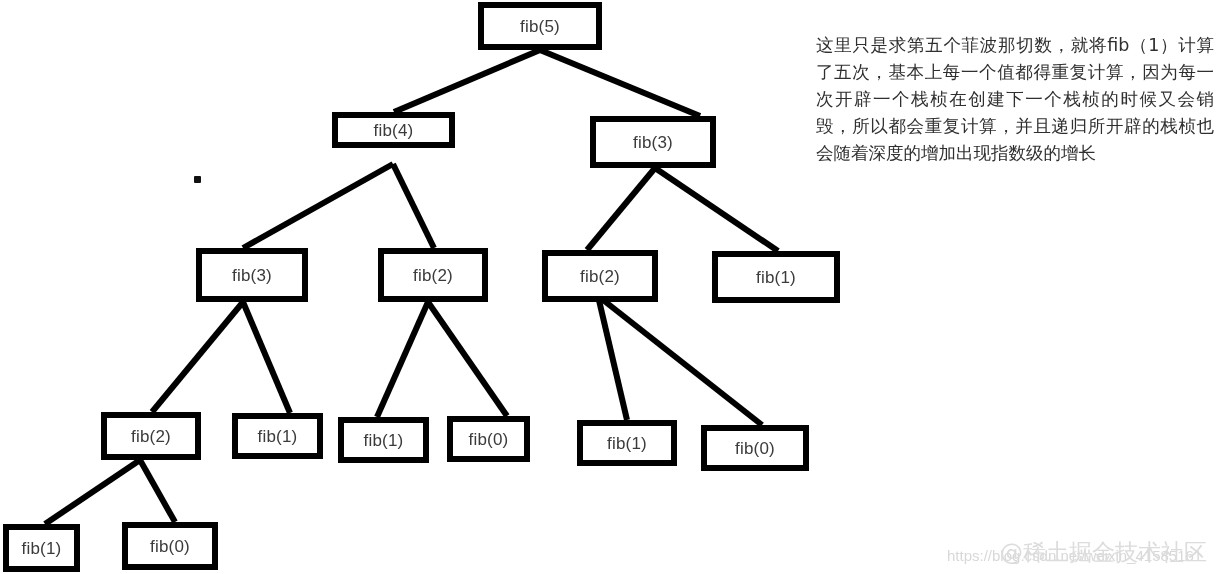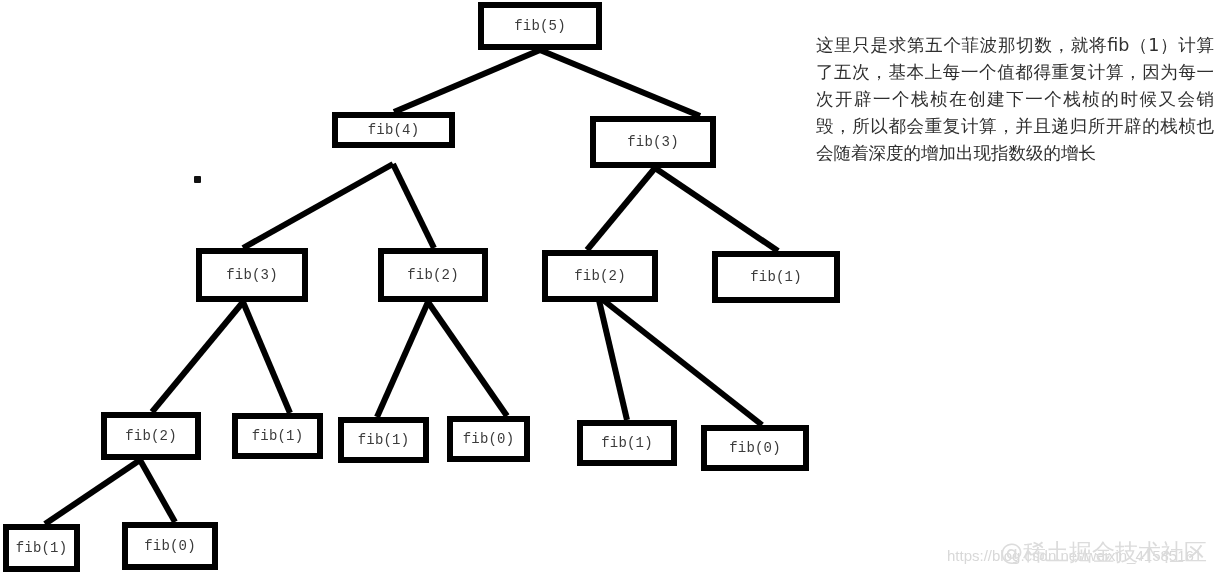--- a/index.html
+++ b/index.html
@@ -28,22 +28,22 @@
     position: absolute;
     box-sizing: border-box;
     background: #ffffff;
     border: 6px solid #000000;
     display: flex;
     align-items: center;
     justify-content: center;
     z-index: 3;
   }
   .node-label {
-    font-family: Liberation Mono, monospace;
-    font-size: 14px;
+    font-family: Liberation Sans, sans-serif;
+    font-size: 17px;
     color: #3b3b3b;
     line-height: 1;
     white-space: nowrap;
     letter-spacing: 0.2px;
   }
   #note {
     position: absolute;
     left: 816px;
     top: 14px;
     width: 398px;

